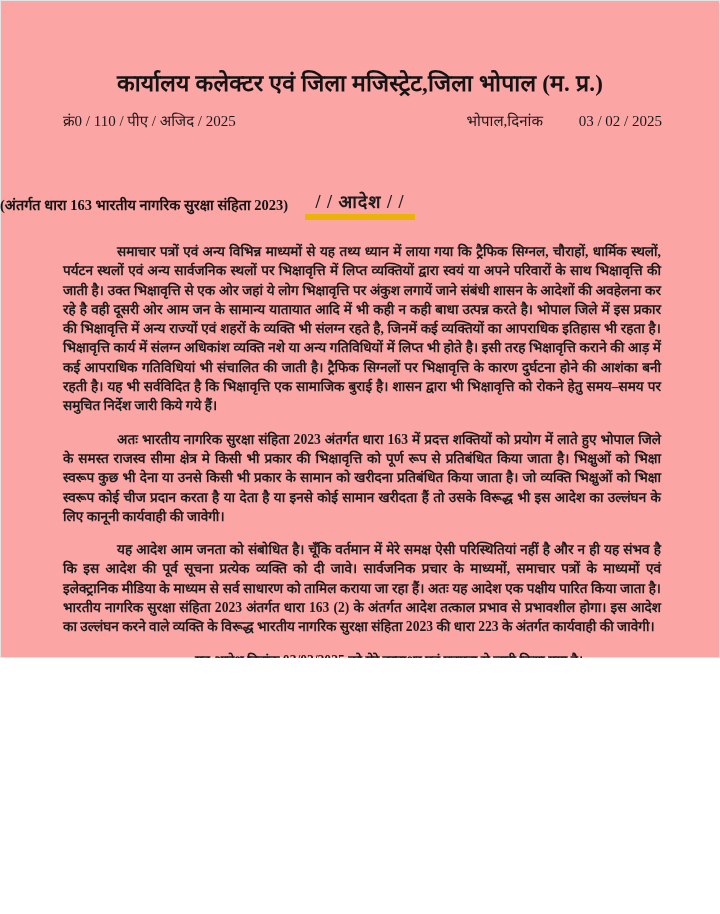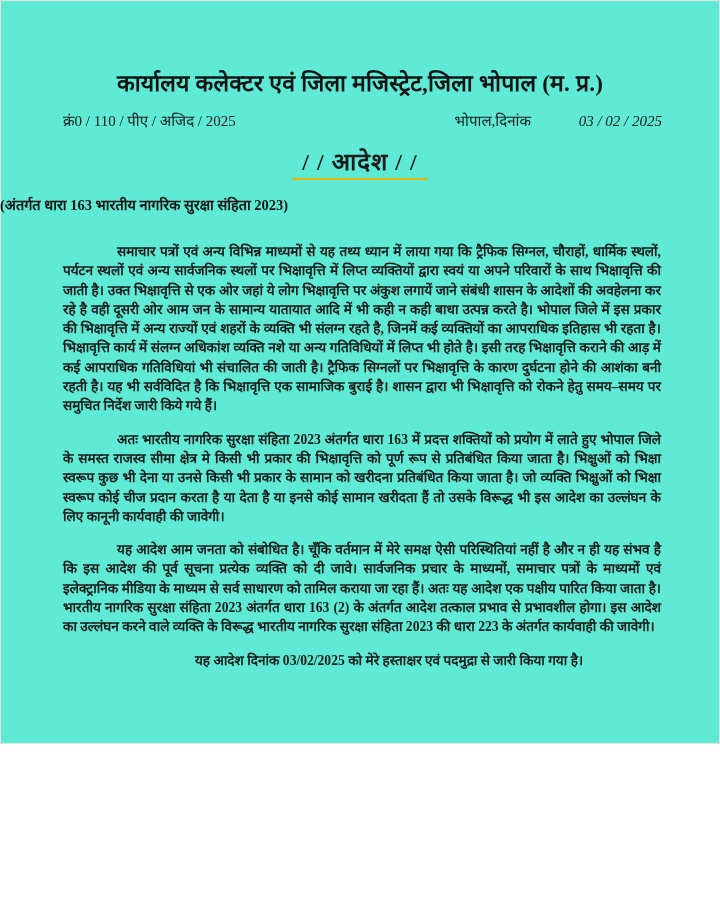--- a/index.html
+++ b/index.html
@@ -1,47 +1,48 @@
 <!DOCTYPE html>
 <html><head>
 <meta charset="utf-8">
 <style>
   html,body{margin:0;padding:0;background:#ffffff;}
   .page{
     position:relative;
-    width:720px;height:744px;
-    background:#5eead4;
+    width:720px;height:658px;
+    background:#fca5a5;
     font-family:"Liberation Serif","DejaVu Serif",serif;
     color:#1c1c1c;
     overflow:hidden;
     box-shadow:inset 0 0 0 1px #e3e3e3;
   }
   .office-title{
     position:absolute;top:66px;left:0;right:0;
     text-align:center;
     font-size:23px;font-weight:bold;
     letter-spacing:.2px;
     color:#141414;
   }
   .ref-row{
     position:absolute;top:110px;left:63px;right:58px;
     display:flex;justify-content:space-between;align-items:flex-start;
     font-size:15px;color:#1a1a1a;
   }
   .place-date span{display:inline-block;}
-  .place-date .date-val{margin-left:44px;font-style:italic;}
+  .place-date .date-val{margin-left:32px;}
   .order-heading-wrap{
     position:absolute;top:144px;left:0;right:0;text-align:center;
   }
   .order-heading{
     display:inline-block;
-    font-size:24px;font-weight:bold;
+    font-size:18px;font-weight:bold;
     padding:0 10px 1px 10px;
-    border-bottom:2px solid #eab308;
+    border-bottom:6px solid #eab308;
     letter-spacing:1px;
+    margin-top:45px;
   }
   .subject-line{
     position:absolute;top:194px;left:0;right:0;
     text-align:left;
     font-size:14.5px;font-weight:bold;color:#141414;
   }
   .body-text{
     position:absolute;top:242px;left:63px;width:598px;
     font-size:13.6px;line-height:19.3px;
     text-align:justify;

